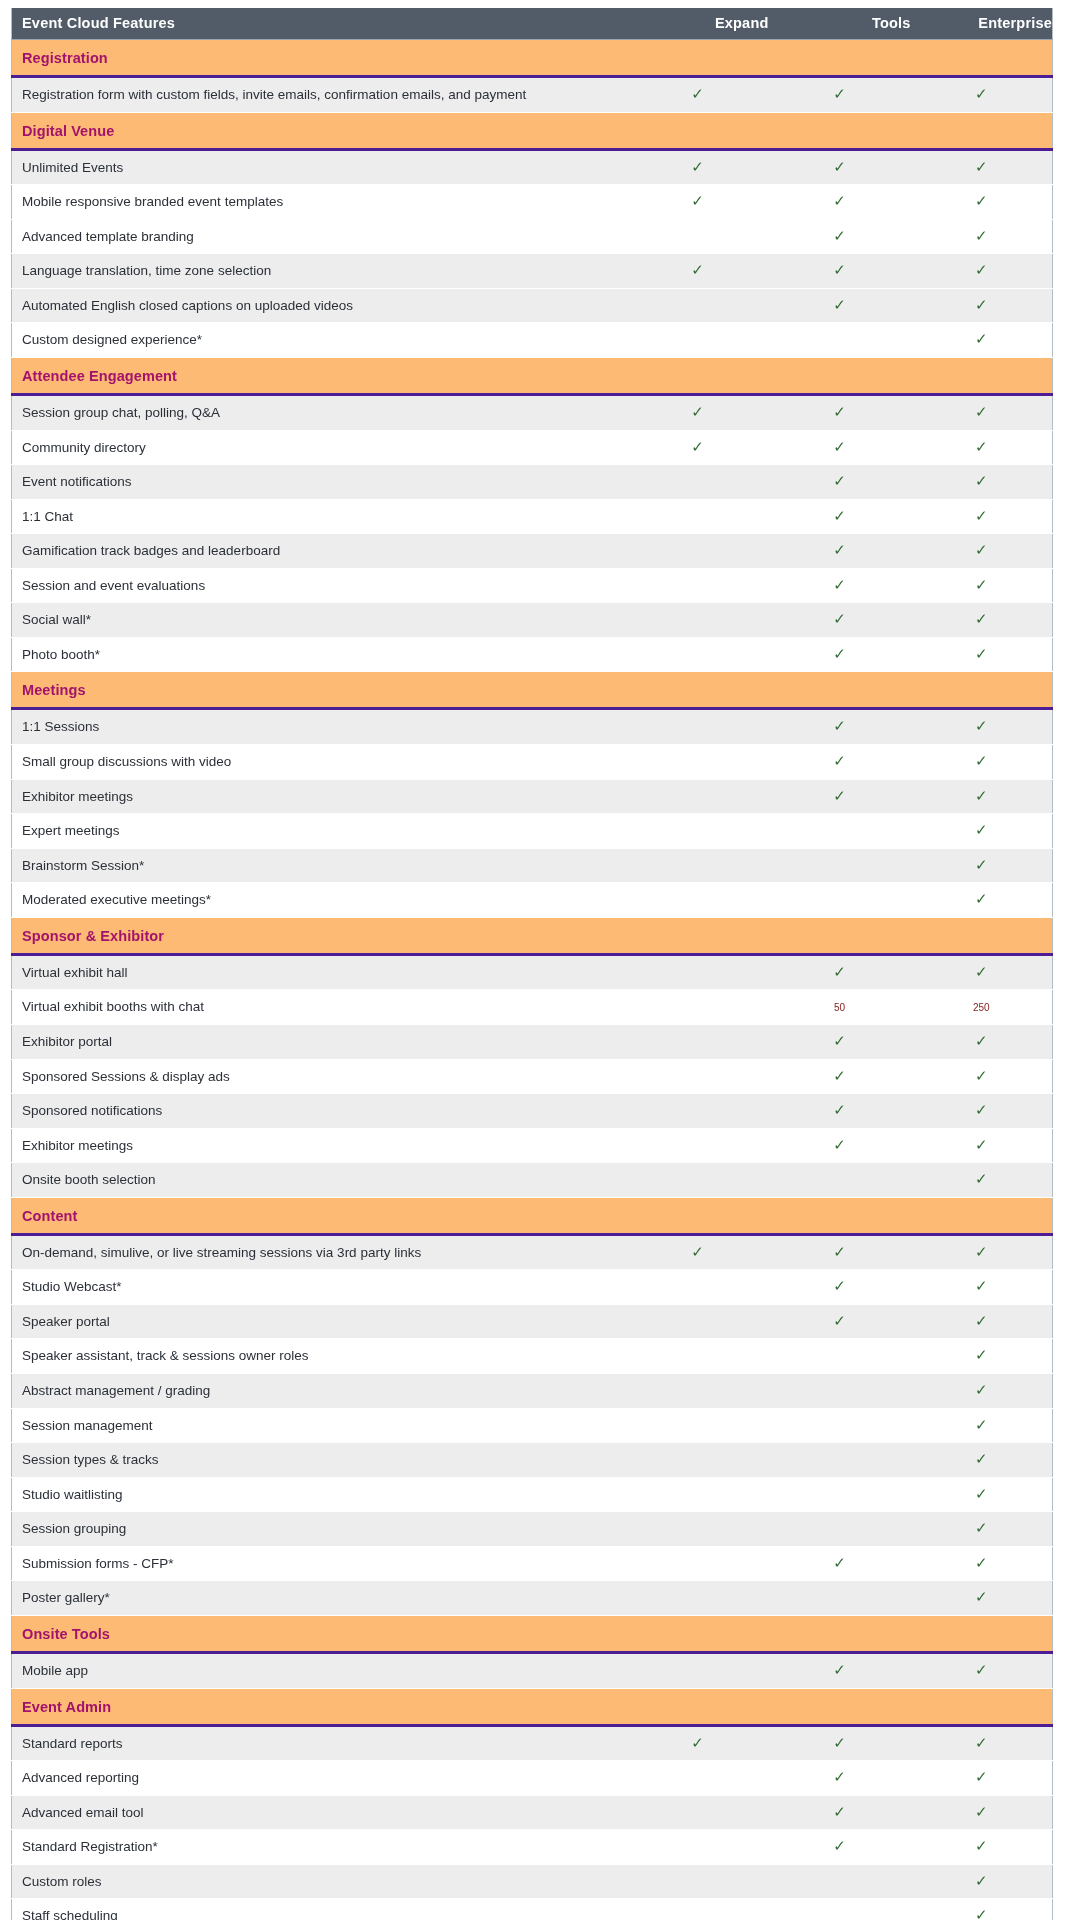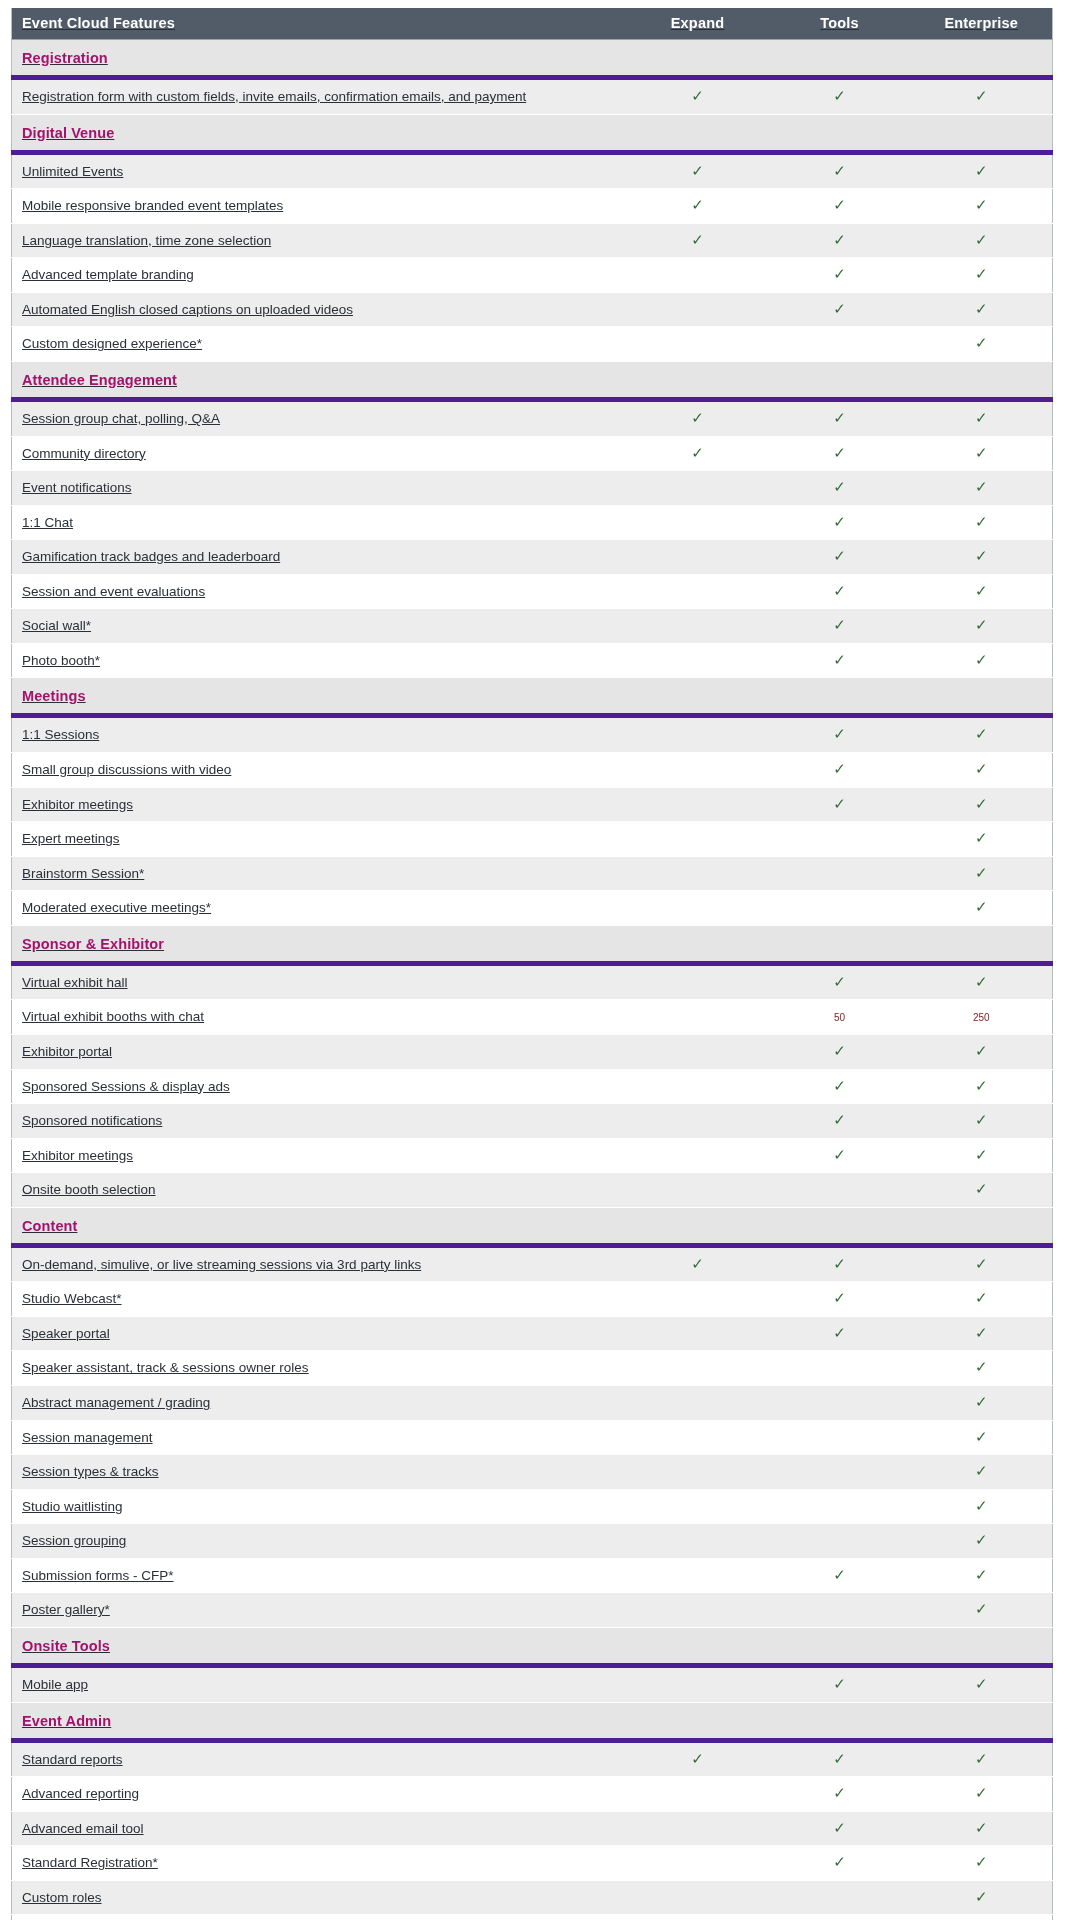--- a/index.html
+++ b/index.html
@@ -13,21 +13,20 @@
     font-family: "Liberation Sans", sans-serif;
     color: #2b3038;
     -webkit-font-smoothing: antialiased;
   }
   #page {
     position: relative;
     width: 978px;
     height: 1920px;
     box-sizing: border-box;
     padding: 8px 18px 0 11px;
-    text-decoration: underline;
   }
   table.cmp {
     width: 1041px;
     border-collapse: collapse;
     table-layout: fixed;
     border-left: 1px solid #b4bcc4;
     border-right: 1px solid #b4bcc4;
     border-bottom: 1px solid #b4bcc4;
   }
   col.c-feature { width: 615px; }
@@ -40,26 +39,26 @@
     font-weight: bold;
     letter-spacing: 0.2px;
     height: 30px;
     padding: 0 0 1px 0;
     border: none;
   }
   thead th.h-feature {
     text-align: left;
     padding-left: 10px;
   }
-  thead th.h-plan { text-align: center; }
+  thead th.h-plan { text-align: right; }
 
   tr.section-row > td {
-    background: #e5e5e5;
+    background: #fdba74;
     border-top: 1px solid #9aa5b1;
-    border-bottom: 5px solid #4c1d95;
+    border-bottom: 3px solid #4c1d95;
     padding: 9px 0 8px 10px;
     height: 14px;
   }
   tr.section-row .section-label {
     color: #a3126c;
     font-weight: bold;
     font-size: 14.5px;
     letter-spacing: 0.1px;
   }
 
@@ -135,29 +134,29 @@
           <td class="f-val"><span class="check">✓</span></td>
           <td class="f-val"><span class="check">✓</span></td>
           <td class="f-val"><span class="check">✓</span></td>
         </tr>
         <tr class="feat-row plain">
           <td class="f-name">Mobile responsive branded event templates</td>
           <td class="f-val"><span class="check">✓</span></td>
           <td class="f-val"><span class="check">✓</span></td>
           <td class="f-val"><span class="check">✓</span></td>
         </tr>
+        <tr class="feat-row plain">
+          <td class="f-name">Advanced template branding</td>
+          <td class="f-val"></td>
+          <td class="f-val"><span class="check">✓</span></td>
+          <td class="f-val"><span class="check">✓</span></td>
+        </tr>
         <tr class="feat-row shade">
           <td class="f-name">Language translation, time zone selection</td>
           <td class="f-val"><span class="check">✓</span></td>
-          <td class="f-val"><span class="check">✓</span></td>
-          <td class="f-val"><span class="check">✓</span></td>
-        </tr>
-        <tr class="feat-row plain">
-          <td class="f-name">Advanced template branding</td>
-          <td class="f-val"></td>
           <td class="f-val"><span class="check">✓</span></td>
           <td class="f-val"><span class="check">✓</span></td>
         </tr>
         <tr class="feat-row shade">
           <td class="f-name">Automated English closed captions on uploaded videos</td>
           <td class="f-val"></td>
           <td class="f-val"><span class="check">✓</span></td>
           <td class="f-val"><span class="check">✓</span></td>
         </tr>
         <tr class="feat-row plain">

